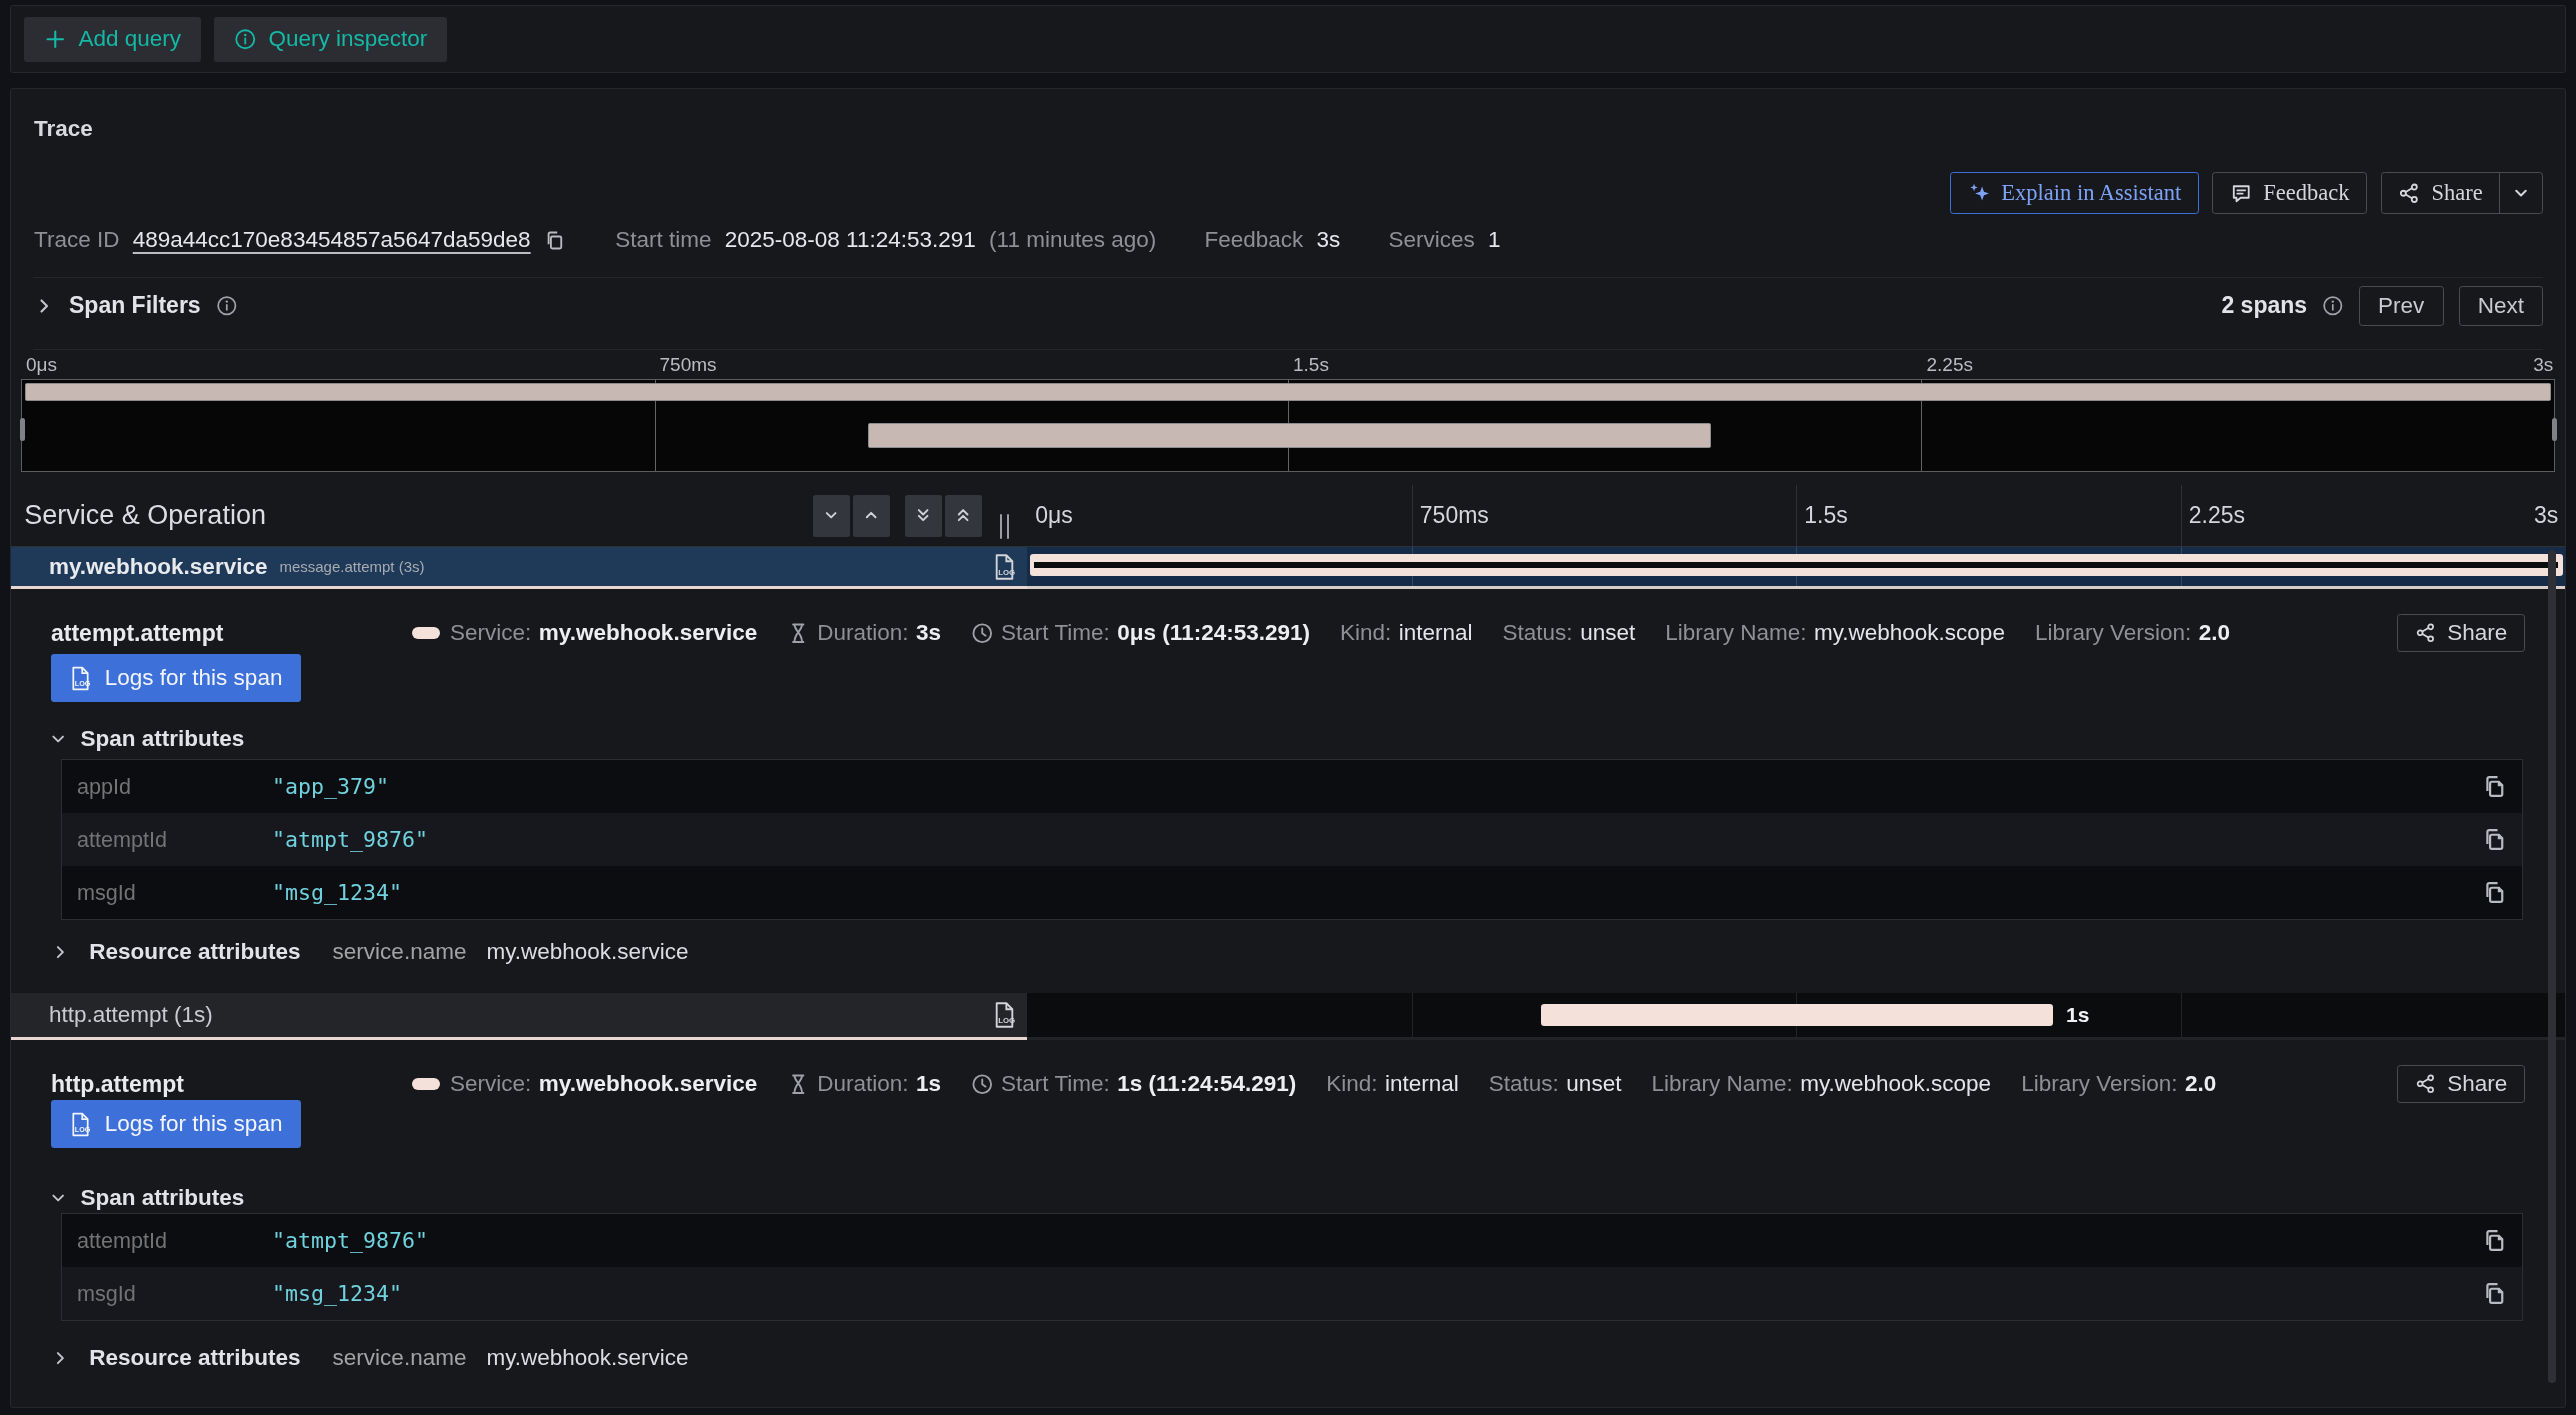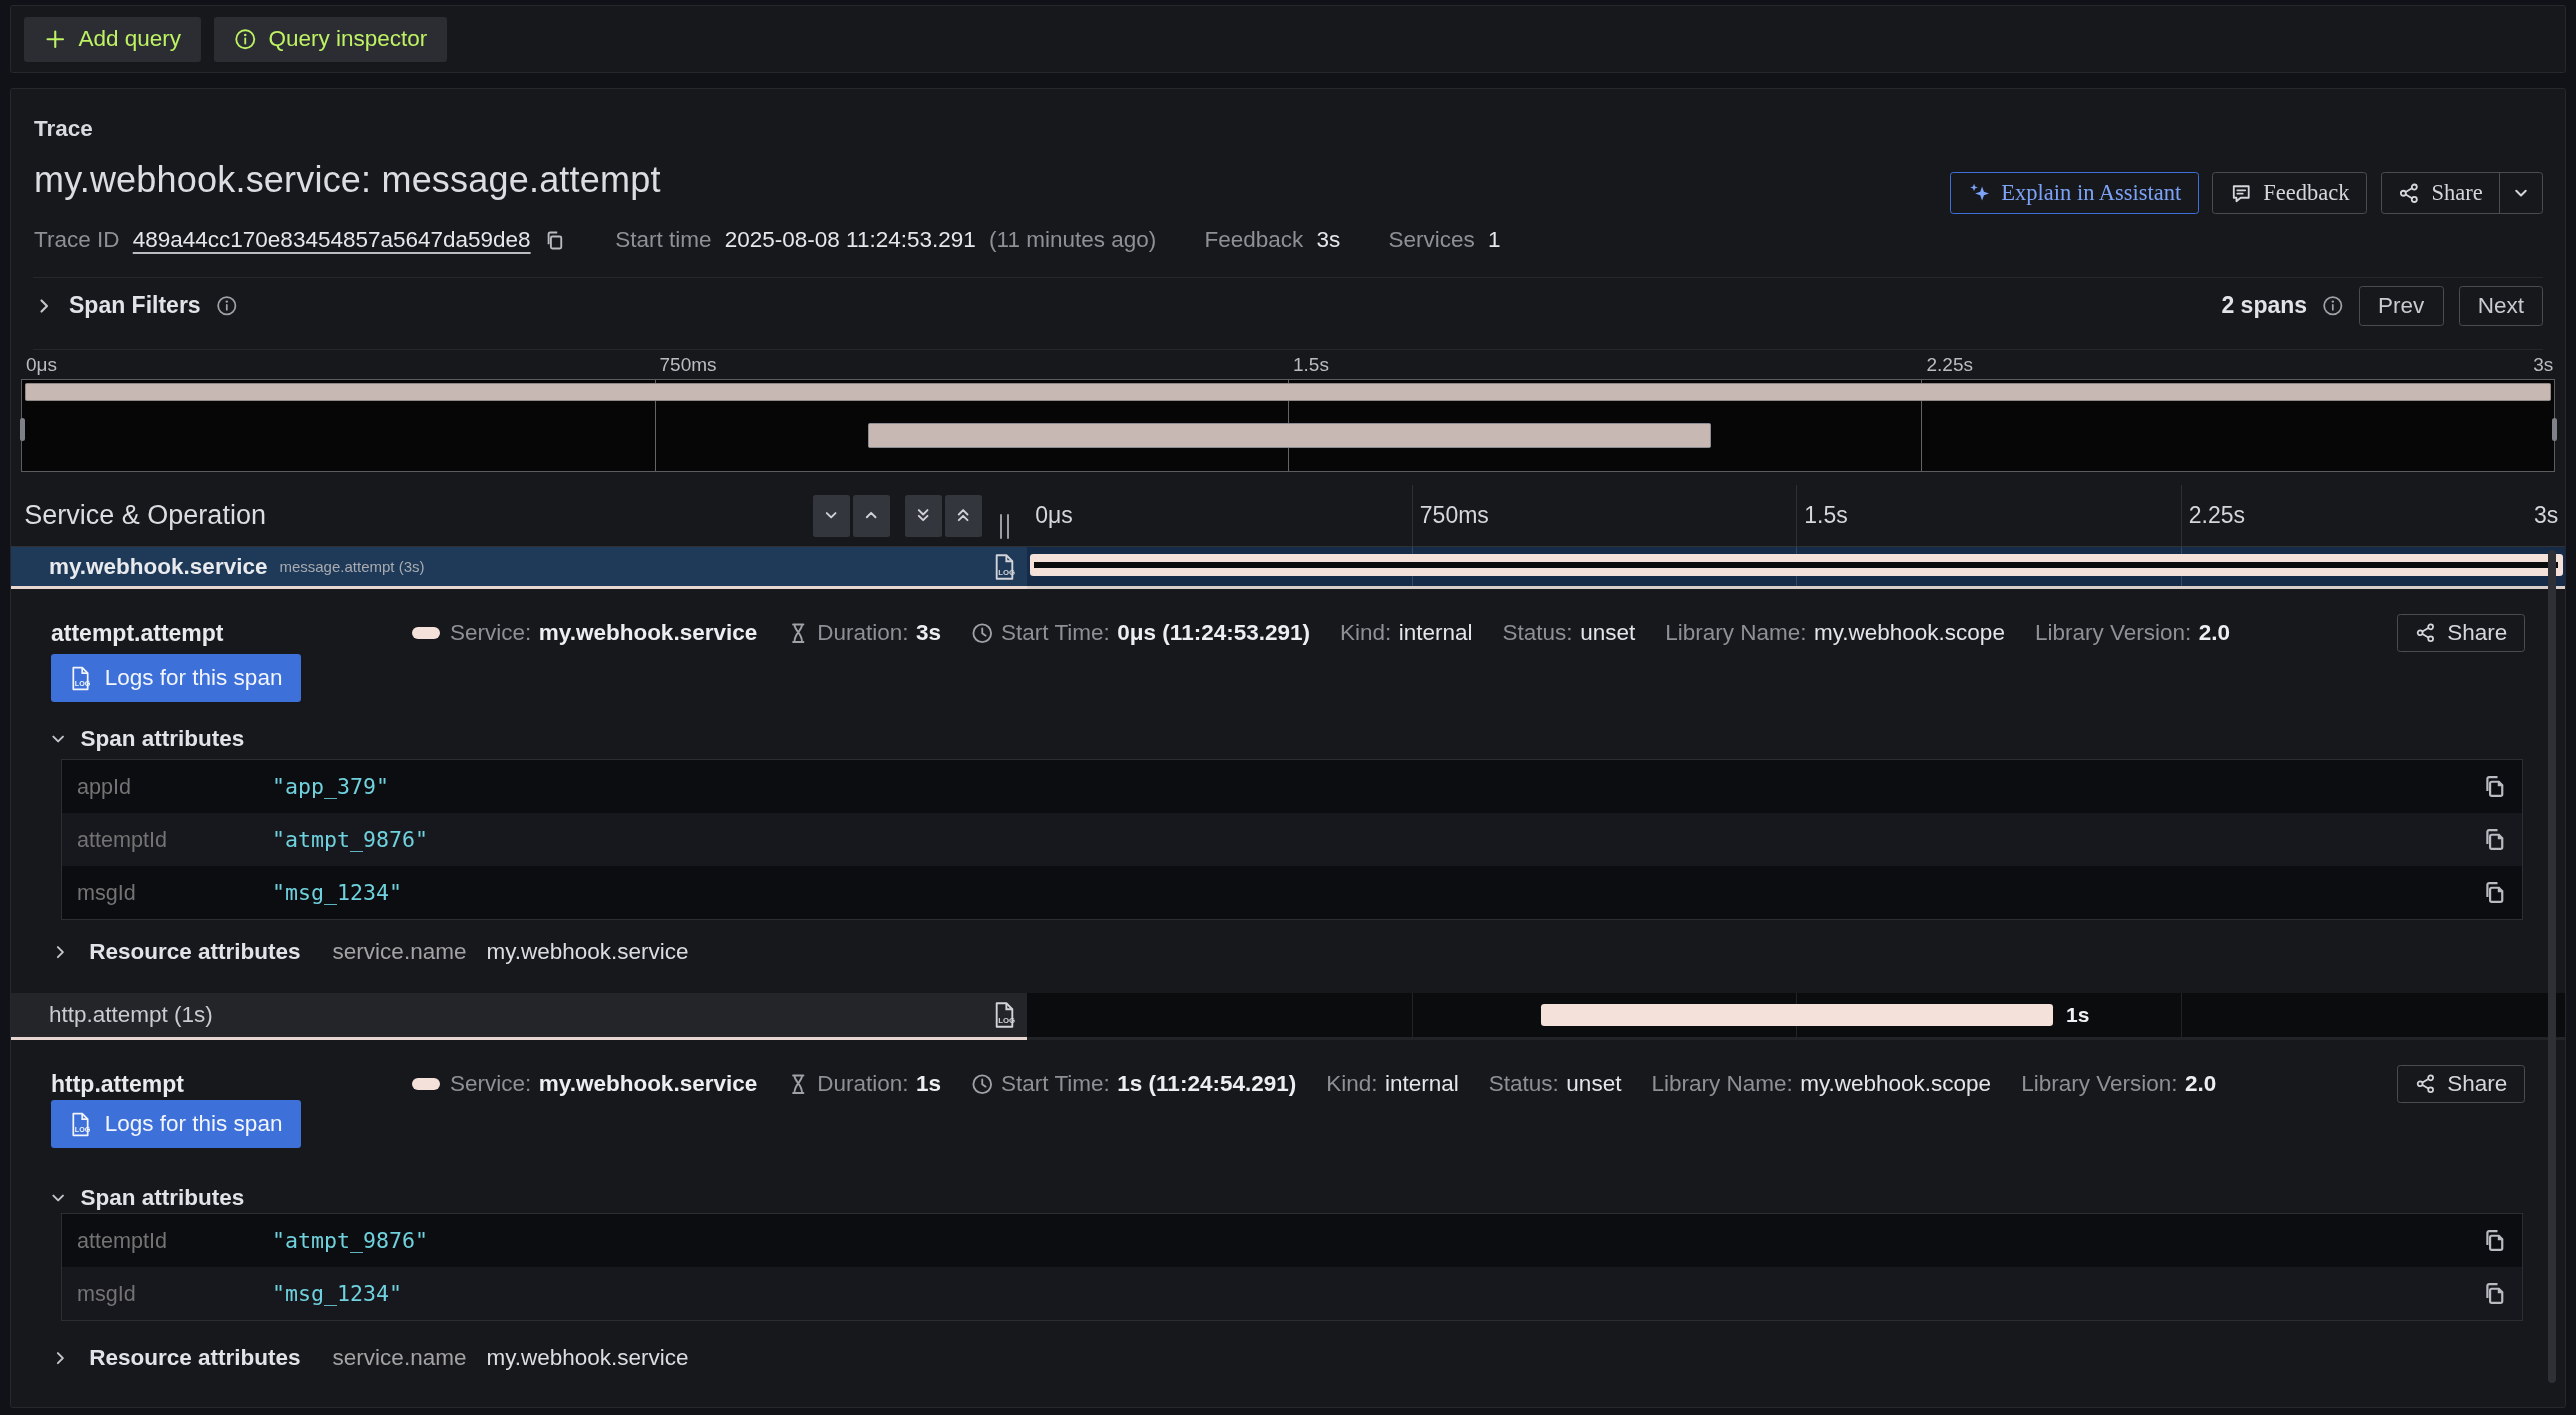--- a/index.html
+++ b/index.html
@@ -3,21 +3,21 @@
 <meta charset="utf-8">
 <style>
   * { box-sizing: border-box; margin:0; padding:0; }
   html,body { width:2576px; height:1415px; background:#111217; font-family:"Liberation Sans", sans-serif; color:#d8d9df; overflow:hidden; }
   .panel { position:absolute; background:#17181c; border:0.8px solid #26282e; border-radius:2.5px; }
   .ic { display:inline-flex; align-items:center; justify-content:center; flex:0 0 auto; }
   .ic svg { display:block; }
 
   
   #query-panel { left:10px; top:5px; right:10px; height:68px; display:flex; align-items:center; gap:13.3px; padding:0 13.3px; }
-  .btn-sec { display:inline-flex; align-items:center; gap:11.7px; height:45px; padding:0 20px; background:#2b2d33; border:none; border-radius:3.3px; color:#bef264; font-size:22.5px; font-weight:500; font-family:inherit; cursor:pointer; }
+  .btn-sec { display:inline-flex; align-items:center; gap:11.7px; height:45px; padding:0 20px; background:#2b2d33; border:none; border-radius:3.3px; color:#14b8a6; font-size:22.5px; font-weight:500; font-family:inherit; cursor:pointer; }
 
   
   #trace-panel { left:10px; top:88px; right:10px; bottom:6.7px; }
   .eyebrow { position:absolute; top:27px; left:23px; font-size:22.5px; font-weight:600; color:#d8d9df; }
   .trace-title { position:absolute; top:70px; left:23px; font-size:36px; font-weight:500; color:#dcdde2; letter-spacing:0.2px; }
   .actions { position:absolute; top:83px; right:21.6px; display:flex; gap:13.3px; align-items:center; height:42px;font-family:Liberation Serif, serif; }
   .btn-outline { display:inline-flex; align-items:center; gap:10.8px; height:42px; padding:0 16.7px; background:transparent; border:0.8px solid #4a4c52; border-radius:3.3px; color:#d5d6dc; font-size:22.5px; font-weight:500; font-family:inherit; cursor:pointer; }
   .btn-explain { border-color:#3d71d9; color:#7da3f8; }
   .btn-split { display:inline-flex; height:42px; border:0.8px solid #4a4c52; border-radius:3.3px; overflow:hidden; }
   .btn-split .main { display:inline-flex; align-items:center; gap:10.8px; padding:0 16.7px; color:#d5d6dc; font-size:22.5px; font-weight:500; background:transparent; border:none; font-family:inherit; cursor:pointer; }
@@ -142,21 +142,20 @@
           <circle cx="8" cy="4.9" r="0.9" fill="currentColor" stroke="none"></circle>
         </svg>
       </span>
     <span>Query inspector</span>
   </button>
 </div>
 
 <div class="panel" id="trace-panel">
 
   <div class="eyebrow">Trace</div>
-  <h1 class="trace-title">my.webhook.service: message.attempt</h1>
 
   <div class="actions">
     <button class="btn-outline btn-explain">
       <span class="ic">
           <svg width="23" height="23" viewBox="0 0 16 16" fill="currentColor">
             <path d="M9.8 3.2l1.3 3.5 3.5 1.3-3.5 1.3-1.3 3.5-1.3-3.5L5 8l3.5-1.3z"></path>
             <path d="M4.2 1.2l.7 1.9 1.9.7-1.9.7-.7 1.9-.7-1.9-1.9-.7 1.9-.7z"></path>
           </svg>
         </span>
       <span>Explain in Assistant</span>

